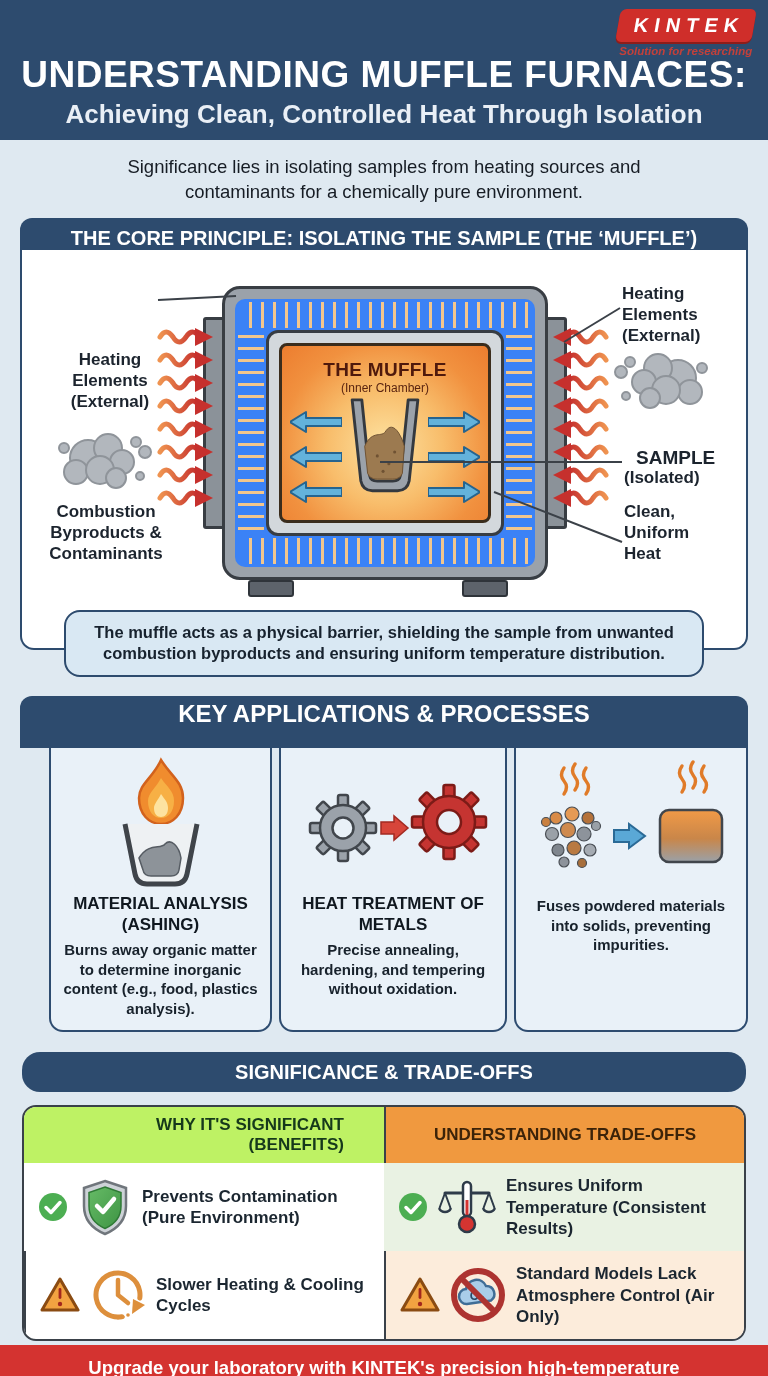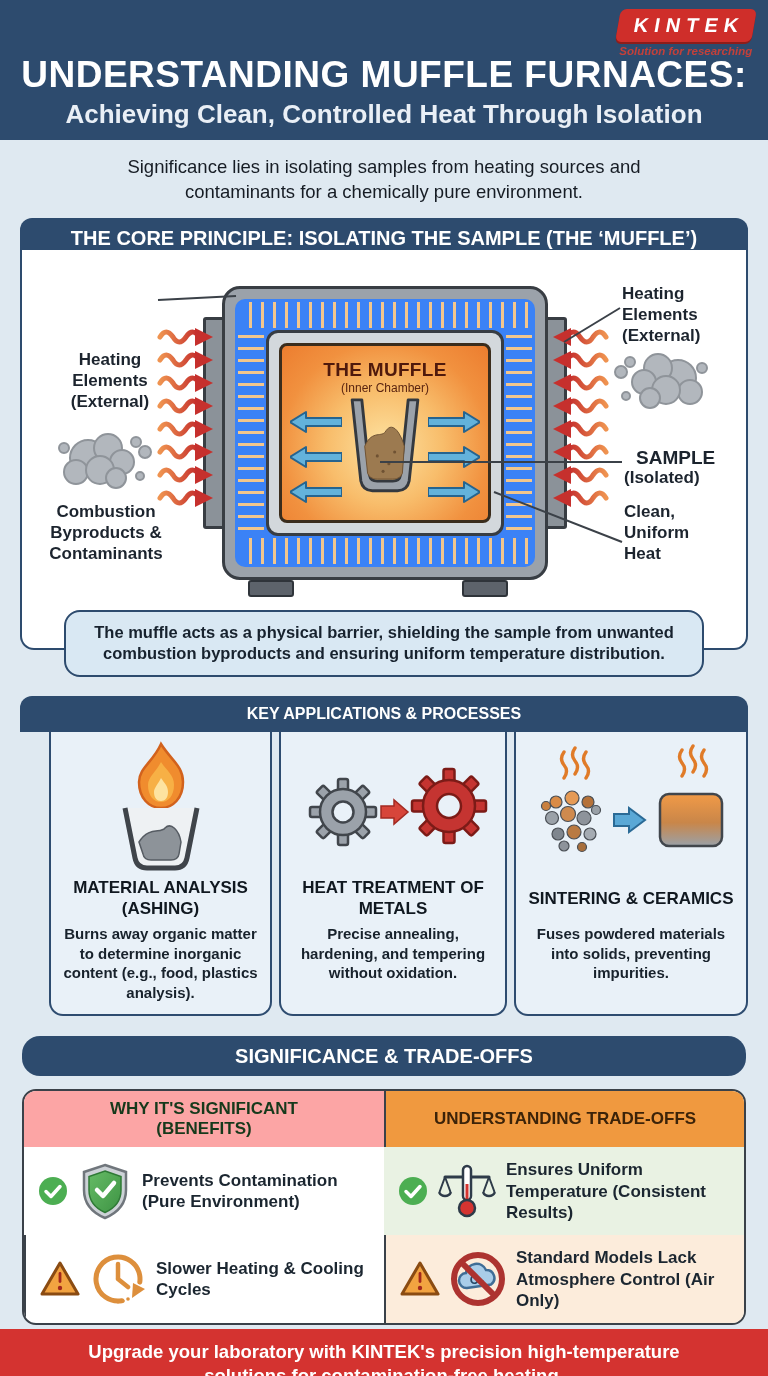--- a/index.html
+++ b/index.html
@@ -17,21 +17,21 @@
   .hdr-title{padding-top:54px;text-align:center;font-size:37px;font-weight:800;letter-spacing:.5px;}
   .hdr-sub{text-align:center;font-size:26px;font-weight:600;color:#e9eff6;margin-top:3px;}
 
   
   .intro{padding:15px 0 0;text-align:center;font-size:18.5px;font-weight:400;color:#161c24;line-height:1.33;}
   .intro span{display:inline-block;max-width:600px;}
 
   
   .bar{background:#2d4b6e;color:#fff;text-align:center;font-weight:800;}
   .core-bar{margin:14px 20px 0;height:32px;line-height:40px;font-size:20px;border-radius:12px 12px 0 0;}
-  .apps-bar{height:36px;line-height:36px;font-size:16px;border-radius:12px 12px 0 0;}
+  .apps-bar{height:52px;line-height:36px;font-size:24px;border-radius:12px 12px 0 0;}
   .sig-bar{margin:20px 22px 0;height:40px;line-height:40px;font-size:20px;border-radius:18px;}
 
   
   .core-card{margin:0 20px;height:398px;background:#fff;border:2px solid #2d4b6e;border-top:none;
              border-radius:0 0 14px 14px;position:relative;}
   .diagram{position:relative;height:352px;}
   .abs{position:absolute;}
   .panel{position:absolute;width:22px;height:212px;top:67px;background:#8b9299;border:3px solid #383d43;border-radius:3px;box-sizing:border-box;}
   .body-box{position:absolute;left:200px;top:36px;width:326px;height:294px;background:#9ba2aa;
             border:3px solid #383d43;border-radius:18px;box-sizing:border-box;}
@@ -60,21 +60,21 @@
   .app-icon{height:140px;display:flex;align-items:center;justify-content:center;}
   .app-title{font-size:17px;font-weight:800;color:#101820;line-height:1.25;min-height:44px;
              display:flex;align-items:center;justify-content:center;}
   .app-desc{font-size:15px;font-weight:600;color:#18222c;line-height:1.3;margin-top:4px;}
 
   
   .tb{margin:13px 22px 0;border:2.5px solid #3a4149;border-radius:14px;overflow:hidden;
       display:grid;grid-template-columns:1fr 1fr;background:#fff;}
   .tb-h{height:56px;display:flex;align-items:center;justify-content:center;text-align:center;
         font-size:17px;font-weight:800;line-height:1.2;padding:0 40px;}
-  .tb-h.green{background:#fca5a5;color:#16391b;}
+  .tb-h.green{background:#bef264;color:#16391b;text-align:right;}
   .tb-h.orange{background:#f0993f;color:#3c2309;border-left:2px solid #3a4149;}
   .tb-cell{min-height:88px;display:flex;align-items:center;gap:10px;padding:8px 10px 8px 14px;
            font-size:17px;font-weight:700;color:#1b2630;line-height:1.25;box-sizing:border-box;}
   .tb-cell.right{border-left:2px solid #3a4149;}
   .bg-green{background:#e9f2e3;}
   .bg-orange{background:#fcecdb;}
   .cell-text{flex:1;}
 
   
   .ftr{margin-top:4px;height:86px;background:#d43330;color:#fff;text-align:center;
@@ -325,21 +325,20 @@
               <circle cx="64" cy="94" r="6" fill="#a5abb2"></circle>
                 <circle cx="20" cy="66" r="4.5" fill="#c9803f"></circle>
               <circle cx="70" cy="70" r="4.5" fill="#99a0a7"></circle>
                 <circle cx="38" cy="106" r="5" fill="#8d939b"></circle>
               <circle cx="56" cy="107" r="4.5" fill="#a86f3c"></circle>
             </g>
             <polygon transform="translate(88,80)" points="0,-6 15,-6 15,-12 31,0 15,12 15,6 0,6" fill="#5aa8d6" stroke="#2a6a96" stroke-width="2"></polygon>
             <rect x="134" y="54" width="62" height="52" rx="9" fill="url(#blockg)" stroke="#41464c" stroke-width="2.5"></rect>
           </svg>
         </div>
-        <div class="app-title">SINTERING &amp; CERAMICS</div>
         <div class="app-desc">Fuses powdered materials into solids, preventing impurities.</div>
       </div>
     </div>
   </div>
 
   <div class="bar sig-bar">SIGNIFICANCE &amp; TRADE-OFFS</div>
 
   <div class="tb">
     <div class="tb-h green">WHY IT'S SIGNIFICANT (BENEFITS)</div>
     <div class="tb-h orange">UNDERSTANDING TRADE-OFFS</div>

